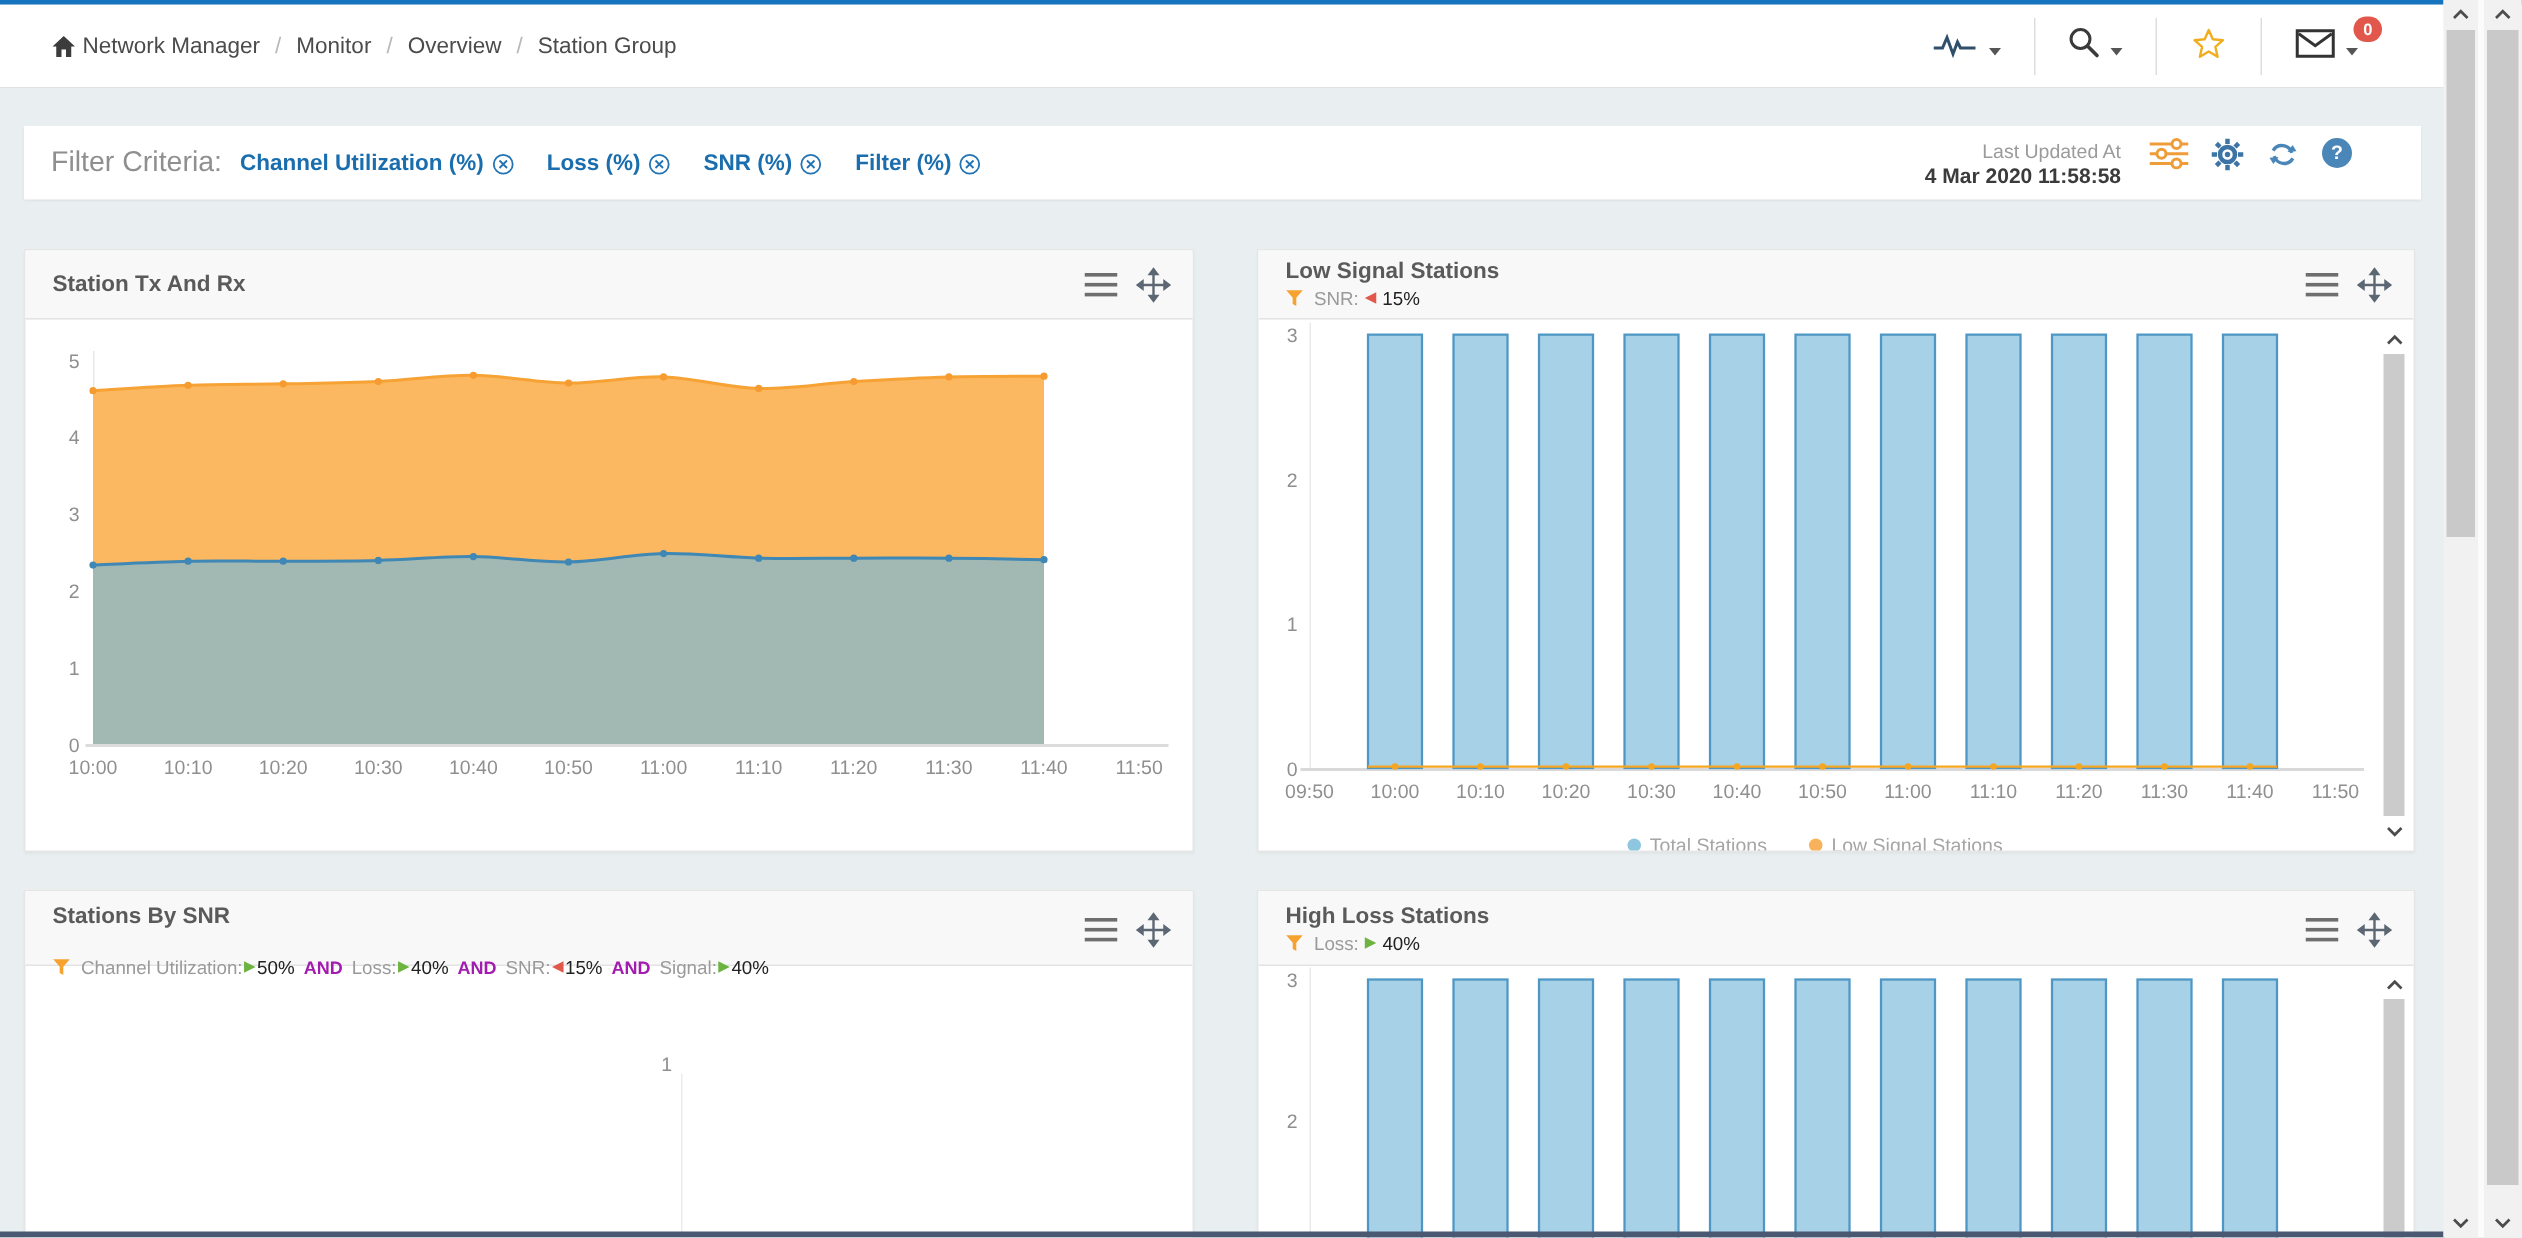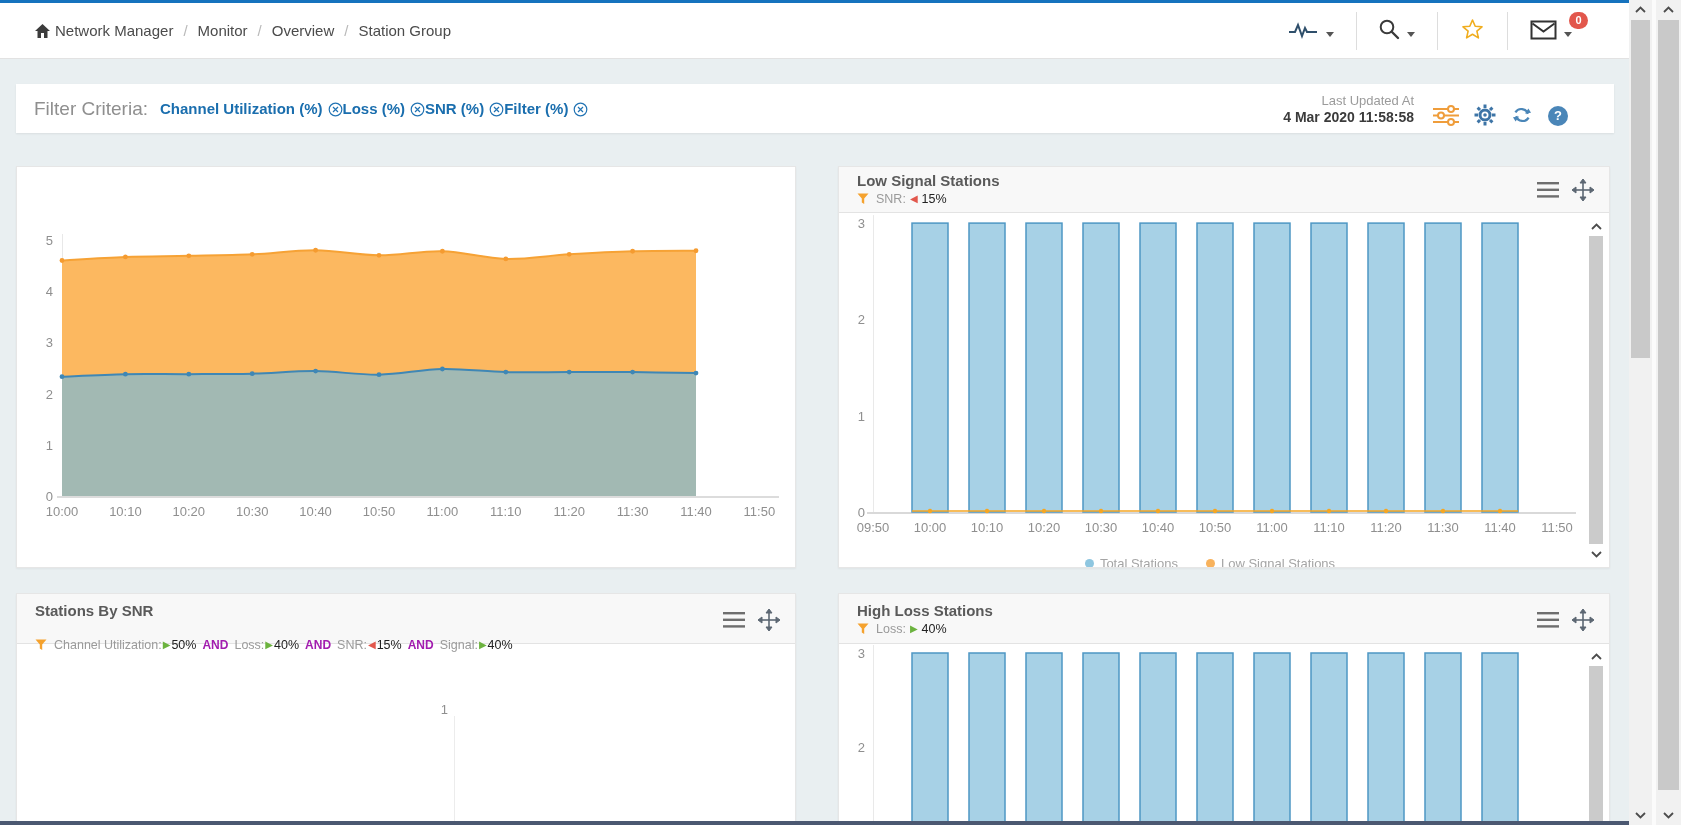--- a/index.html
+++ b/index.html
@@ -13,24 +13,24 @@
   .breadcrumb .sep{color:#b9b9b9;margin:0 10px}
   .breadcrumb .crumb{cursor:pointer}
   .appbar-right{position:absolute;right:36px;top:8px;height:40px;display:flex;align-items:center}
   .abi{display:flex;align-items:center;padding:0 22px;position:relative;cursor:pointer}
   .vdiv{width:1px;height:38px;background:#ddd}
   .caret{width:0;height:0;border-left:4px solid transparent;border-right:4px solid transparent;border-top:5px solid #555;margin-left:7px;margin-top:6px}
   .badge{position:absolute;top:-7px;right:6px;background:#e2574c;color:#fff;font-size:11px;font-weight:bold;min-width:19px;height:17px;border-radius:9px;display:flex;align-items:center;justify-content:center;padding:0 4px}
   
   .filtercard{position:absolute;left:16px;top:84px;width:1598px;height:49px;background:#fff;box-shadow:0 1px 2px rgba(0,0,0,.07);display:flex;align-items:center}
   .fc-label{margin-left:18px;color:#8f8f8f;font-size:19px}
-  .chips{display:flex;margin-left:12px;align-items:center}
+  .chips{display:flex;margin-left:12px;gap:22px;align-items:center}
   .chip{color:#1a6eae;font-weight:bold;font-size:15px;display:flex;align-items:center;gap:5px;cursor:pointer}
   .chip .chipx{display:inline-flex;margin-top:1px;cursor:pointer}
-  .fc-right{margin-left:auto;display:flex;align-items:flex-end;margin-right:46px;gap:15px}
+  .fc-right{margin-left:auto;display:flex;align-items:flex-start;margin-right:46px;gap:15px}
   .updated{text-align:right;line-height:17px;margin-right:4px}
   .updated .l1{color:#9b9b9b;font-size:13px}
   .updated .l2{color:#3b3b3b;font-weight:bold;font-size:14px}
   .fcicon{display:inline-flex;cursor:pointer}
   .helpdot{width:20px;height:20px;border-radius:50%;background:#4a86b8;color:#fff;font-size:13px;font-weight:bold;display:flex;align-items:center;justify-content:center;cursor:pointer}
   
   .panel{position:absolute;background:#fff;border:1px solid #e6e6e6;box-shadow:0 1px 2px rgba(0,0,0,.05)}
   .p1{left:16px;top:166px;width:780px;height:402px}
   .p2{left:838px;top:166px;width:772px;height:402px}
   .p3{left:16px;top:593px;width:780px;height:300px}
@@ -220,20 +220,36 @@
         <path d="M4.4 8.4 A6.8 6.8 0 0 1 16.8 9.9" fill="none" stroke="#4a86b8" stroke-width="2.2"></path>
         <polygon points="2.0,13.2 8.0,12.6 4.6,17.4" fill="#4a86b8"></polygon>
         <polygon points="20.0,8.8 14.0,9.4 17.4,4.6" fill="#4a86b8"></polygon>
       </svg>
     </span>
     <span class="helpdot">?</span>
   </div>
 </section>
 
 <section class="panel p1">
+  <div class="phead">
+    <h3 class="ptitle">Station Tx And Rx</h3>
+    <span class="ham"><svg width="22" height="17" viewBox="0 0 22 17">
+          <rect y="0" width="22" height="2.4" fill="#6e6e6e"></rect>
+          <rect y="6.6" width="22" height="2.4" fill="#6e6e6e"></rect>
+          <rect y="13.2" width="22" height="2.4" fill="#6e6e6e"></rect>
+        </svg></span>
+    <span class="move"><svg width="24" height="24" viewBox="0 0 24 24" fill="#5c6773" stroke="#5c6773">
+          <line x1="12" y1="4" x2="12" y2="20" stroke-width="1.6"></line>
+          <line x1="4" y1="12" x2="20" y2="12" stroke-width="1.6"></line>
+          <polygon points="12,1 15,5 9,5"></polygon>
+          <polygon points="12,23 15,19 9,19"></polygon>
+          <polygon points="1,12 5,9 5,15"></polygon>
+          <polygon points="23,12 19,9 19,15"></polygon>
+        </svg></span>
+  </div>
   <div class="chartbox">
     <svg id="svg-area" width="780" height="322">
         <text x="36" y="288" text-anchor="end" class="axt">0</text>
         <text x="36" y="236.8" text-anchor="end" class="axt">1</text>
         <text x="36" y="185.6" text-anchor="end" class="axt">2</text>
         <text x="36" y="134.39999999999998" text-anchor="end" class="axt">3</text>
         <text x="36" y="83.19999999999999" text-anchor="end" class="axt">4</text>
         <text x="36" y="32" text-anchor="end" class="axt">5</text>
         <line x1="45.5" y1="21" x2="45.5" y2="283" stroke="#e8e8e8"></line>
         <line x1="40" y1="284" x2="762" y2="284" stroke="#dcdcdc" stroke-width="2"></line>

